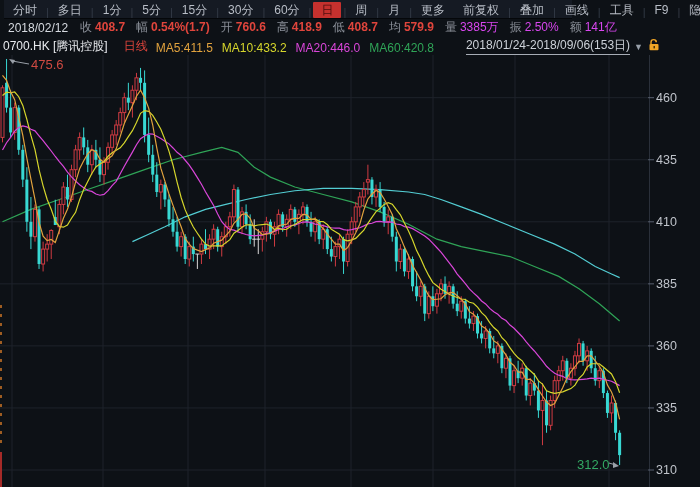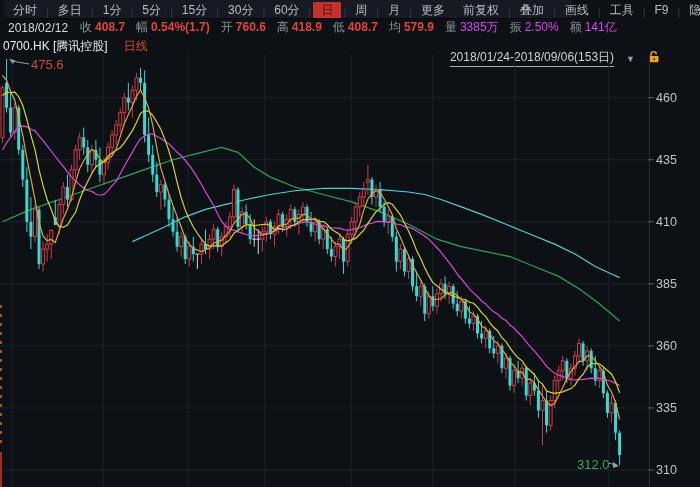--- a/index.html
+++ b/index.html
@@ -19,21 +19,21 @@
   .fld{margin-right:11px;}
   .fld .lab{color:#8b9099;margin-right:3px;}
   .fld .val.up{color:#e0453c;font-weight:bold;}
   .fld .val.plain{color:#d946ef;}
   
   #legendbar{position:absolute;top:36px;left:0;width:700px;height:19px;display:flex;align-items:flex-end;
              font-size:12px;white-space:nowrap;padding-left:3px;box-sizing:border-box;}
   #symbol{color:#e8eaee;margin-right:8px;}
   #period-label{color:#e0453c;margin-right:8px;margin-left:8px;}
   .ma-item{margin-right:9px;}
-  #legend-right{position:absolute;right:40px;top:12px;height:19px;display:flex;align-items:center;gap:8px;}
+  #legend-right{position:absolute;right:40px;top:0;height:19px;display:flex;align-items:center;}
   #date-range{color:#ccd1d8;border-bottom:1px solid #a7adb6;cursor:pointer;}
   #range-caret{color:#98a0aa;font-size:9px;margin:2px 2px 0 4px;cursor:pointer;}
   #lock-icon{margin-left:3px;cursor:pointer;display:inline-block;}
   
   #chart{position:absolute;top:55px;left:0;}
   .edge-artifact{position:absolute;left:0;width:2px;}
   #edge-dashes{top:305px;height:140px;background:repeating-linear-gradient(#b86a24 0 3px,transparent 3px 9px);opacity:.85;}
   #edge-red{top:452px;height:35px;background:#a52a28;}
 </style>
 </head>
@@ -85,20 +85,21 @@
       <span class="fld"><span class="lab">低</span><span class="val up">408.7</span></span>
       <span class="fld"><span class="lab">均</span><span class="val up">579.9</span></span>
       <span class="fld"><span class="lab">量</span><span class="val plain">3385万</span></span>
       <span class="fld"><span class="lab">振</span><span class="val plain">2.50%</span></span>
       <span class="fld"><span class="lab">额</span><span class="val plain">141亿</span></span>
     </div>
 
   <div id="legendbar">
     <span id="symbol">0700.HK [腾讯控股]</span>
     <span id="period-label">日线</span>
+    <span id="ma-items"><span class="ma-item" style="color: rgb(226, 163, 62);">MA5:411.5</span><span class="ma-item" style="color: rgb(214, 214, 44);">MA10:433.2</span><span class="ma-item" style="color: rgb(217, 70, 217);">MA20:446.0</span><span class="ma-item" style="color: rgb(47, 164, 87);">MA60:420.8</span></span>
     <div id="legend-right">
       <span id="date-range">2018/01/24-2018/09/06(153日)</span>
       <span id="range-caret">▼</span>
       <span id="lock-icon">
         <svg width="12" height="13" viewBox="0 0 12 13">
           <path d="M3 6 V4.2 A2.6 2.6 0 0 1 8.2 4.2 L8.2 2.6" fill="none" stroke="#f0a526" stroke-width="1.4"></path>
           <rect x="1.5" y="6" width="9" height="6.2" rx="1" fill="#f0a526"></rect>
           <rect x="5.5" y="8" width="1.4" height="2.4" fill="#3a2a06"></rect>
         </svg>
       </span>

